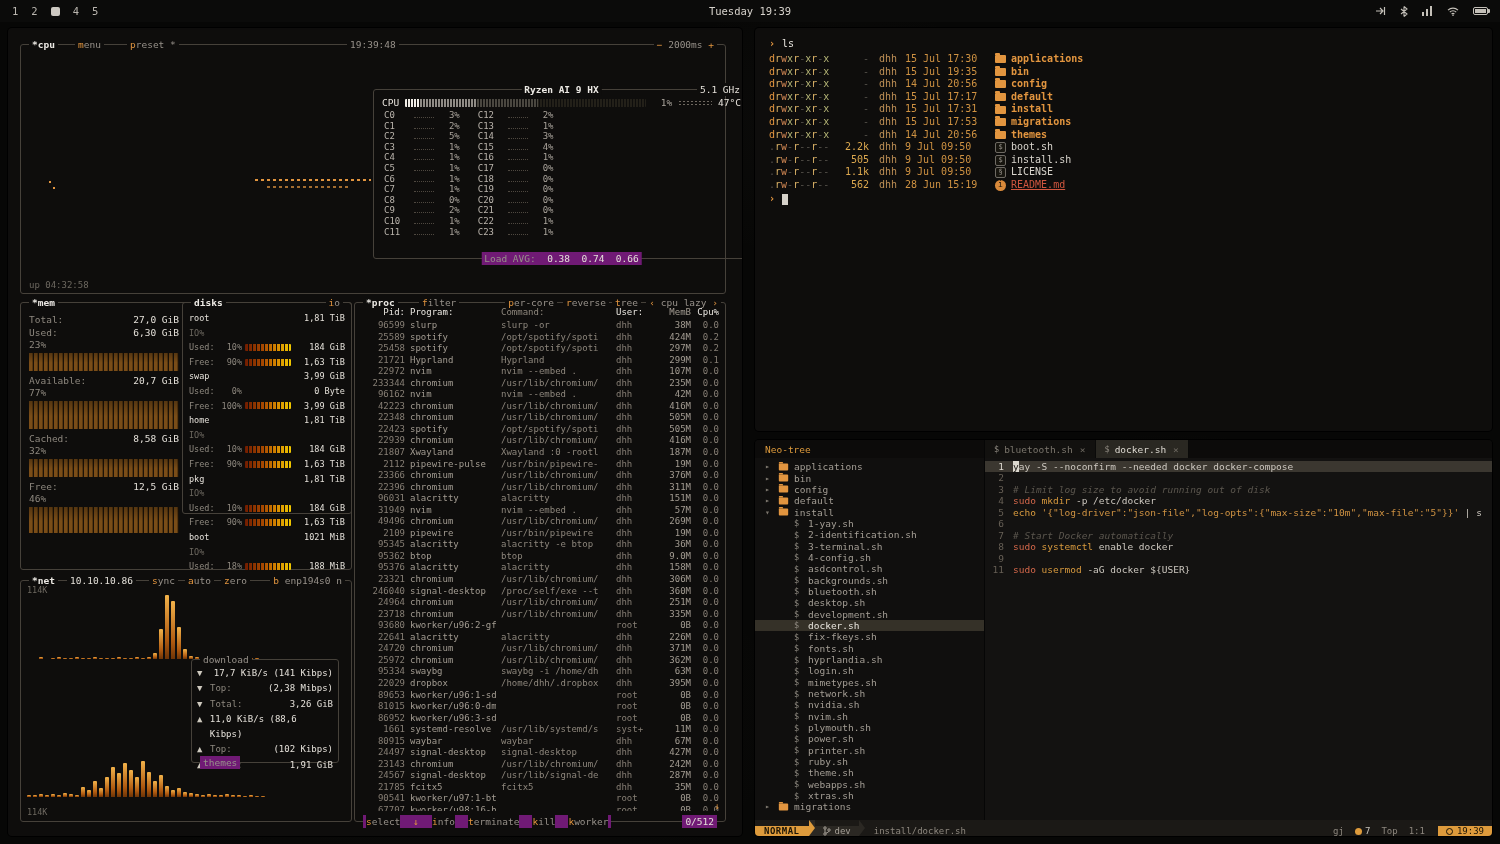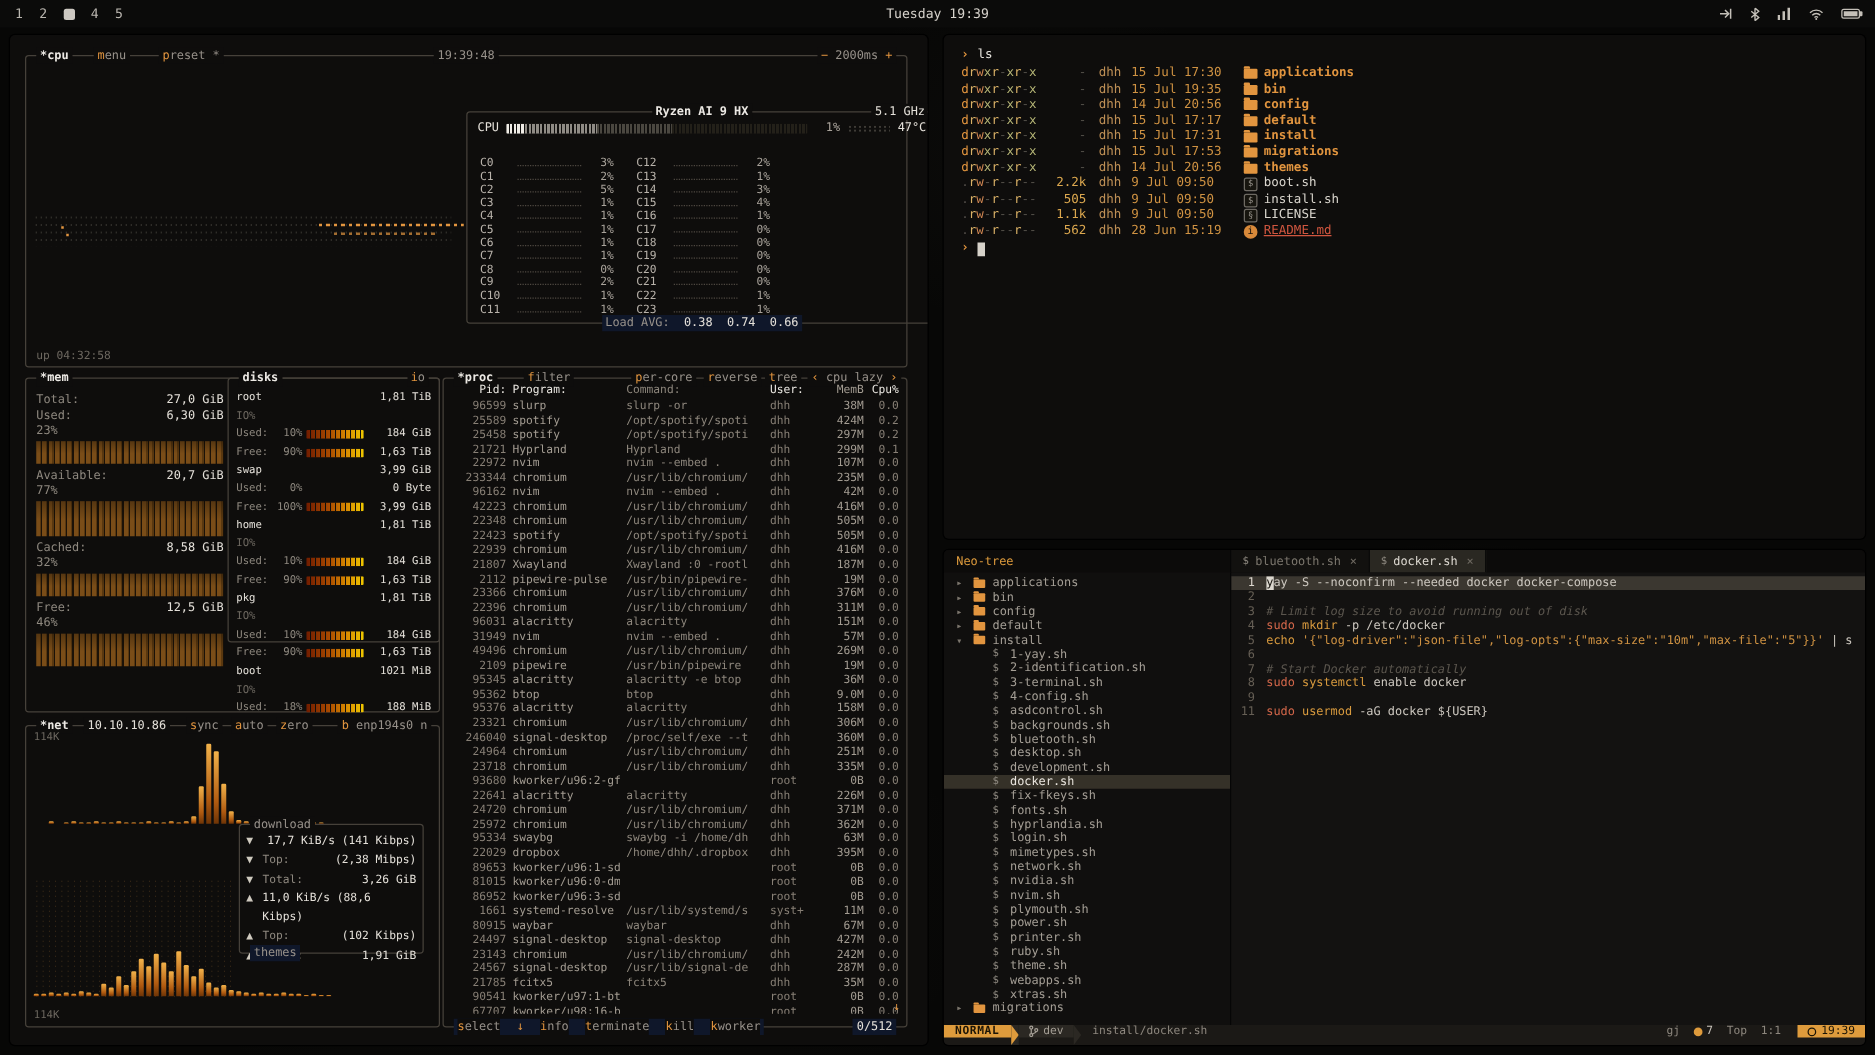--- a/index.html
+++ b/index.html
@@ -22,40 +22,40 @@
 .batt::after{content:"";position:absolute;right:-3px;top:1px;width:2px;height:4px;background:#c4c0b8;border-radius:0 1px 1px 0}
 .batt-fill{display:block;width:100%;height:100%;background:#c4c0b8}
 
 .win{position:absolute;background:#0e0d0c;border-radius:4px;box-shadow:0 0 0 1px #000;overflow:hidden}
 #btop{left:8px;top:28px;width:734px;height:808px}
 #term{left:755px;top:28px;width:737px;height:403px;padding:10px 14px;font-size:10px;line-height:12.6px}
 #nvim{left:755px;top:440px;width:737px;height:396px;display:flex;flex-direction:column}
 
 .bx{position:absolute;border:1px solid #46413a;border-radius:3px}
 .bt{position:absolute;top:-7px;background:#0e0d0c;padding:0 3px;font-size:9.5px;line-height:13px;white-space:nowrap}
-.bb{position:absolute;bottom:-7px;background:#0f172a;padding:0 3px;font-size:9.5px;line-height:13px;white-space:nowrap}
+.bb{position:absolute;bottom:-7px;background:#701a75;padding:0 3px;font-size:9.5px;line-height:13px;white-space:nowrap}
 .bname{color:#ece9e4;font-weight:bold}
 .hk{display:inline-block;color:#97918a}
 .hk::first-letter{color:#e2953f}
 .dim{color:#6d6860}.dim2{color:#97918a}.val{color:#e4e0d9}.acc{color:#e2953f}
 #cpu-box{left:12px;top:16px;width:706px;height:250px}
 .cpu-graph{position:absolute;left:6px;top:10px;width:336px;height:226px}
 .dotband{position:absolute;background-image:radial-gradient(rgba(160,152,140,.3) .5px,transparent .6px);background-size:4px 6px}
 .odash{position:absolute;height:2px;background:repeating-linear-gradient(90deg,#e2953f 0 3px,transparent 3px 6px)}
 .odot{position:absolute;width:2px;height:2px;background:#e2953f}
 #ryzen-box{left:352px;top:44px;width:377px;height:170px}
 .cpurow{display:flex;align-items:center;gap:6px;padding:7px 8px 2px;font-size:9.5px}
 .clab{color:#e6e2db}
 .cmeter{flex:1;height:8px;border-radius:1px;background:
  repeating-linear-gradient(90deg,transparent 0 2px,#0e0d0c 2px 3px),
  linear-gradient(90deg,#efece6 0 6%,#8f8b85 6% 30%,#4a4740 30% 55%,#232019 55%)}
 .cpct2{color:#a8a29a;width:20px;text-align:right}
 .minidots{width:34px;height:6px;background-image:radial-gradient(#6e6860 .6px,transparent .7px);background-size:4px 3px}
 .ctemp{color:#e6e2db}
-.cores{position:absolute;left:10px;right:8px;top:36px;display:grid;grid-auto-flow:column;grid-template-rows:repeat(12,10.6px);grid-template-columns:1fr 1fr 1fr;column-gap:18px}
+.cores{position:absolute;left:10px;right:8px;top:20px;display:grid;grid-auto-flow:column;grid-template-rows:repeat(12,10.6px);grid-template-columns:1fr 1fr 1fr 1fr;column-gap:18px}
 .corerow{display:flex;align-items:baseline;font-size:9px;color:#a09a92}
 .cname{width:26px;color:#b9b3ab}
 .leader{flex:1;border-bottom:1px dotted #4e4840;margin:0 4px 3px}
 .cpct{width:22px;text-align:right;color:#a8a29a}
 .uptime{position:absolute;left:8px;bottom:3px;font-size:9px}
 #mem-box{left:12px;top:274px;width:332px;height:268px}
 .memcol{position:absolute;left:8px;top:10px;width:150px}
 .mrow{display:flex;justify-content:space-between;font-size:9.5px;line-height:13px}
 .mlabel{color:#8e887f}.mval{color:#e4e0d9}
 .mpct{font-size:9.5px;color:#8e887f;line-height:12px}
@@ -143,21 +143,21 @@
 .eline.cur{background:#3b3730}
 .gut{width:28px;flex:none;text-align:right;padding-right:9px;color:#665f55}
 .cur .gut{color:#ddd8cf}
 .etext{white-space:pre;overflow:hidden}
 .sg-code{color:#ccc7bf}
 .sg-comment{color:#5b564e;font-style:italic}
 .sg-kw{color:#d3674a}
 .sg-cmd{color:#d89a3e}
 .sg-str{color:#cf9242}
 .cursorblk{background:#dcd8cf;color:#16130e}
-.status{height:16px;background:#1b1916;display:flex;align-items:flex-start;font-size:9px;flex:none}
+.status{height:16px;background:#1b1916;display:flex;align-items:flex-end;font-size:9px;flex:none}
 .seg-mode{background:#de9b3c;color:#1b1406;font-weight:bold;padding:0 9px;display:flex;align-items:center;letter-spacing:.5px}
 .ptri{width:0;height:0;border-top:8px solid transparent;border-bottom:8px solid transparent}
 .t1{border-left:6px solid #de9b3c;background:#2b2823}
 .t2{border-left:6px solid #2b2823}
 .seg-branch{background:#2b2823;display:flex;align-items:center;gap:4px;padding:0 8px;color:#a59f96}
 .seg-file{display:flex;align-items:center;padding:0 9px;color:#8d877e}
 .sright{margin-left:auto;display:flex;align-items:center;gap:11px}
 .srt{color:#8d877e;display:flex;align-items:center}
 .diag{display:flex;align-items:center;gap:3px;color:#c7c2ba}
 .diagdot{width:7px;height:7px;border-radius:50%;background:#de9b3c;display:inline-block}

